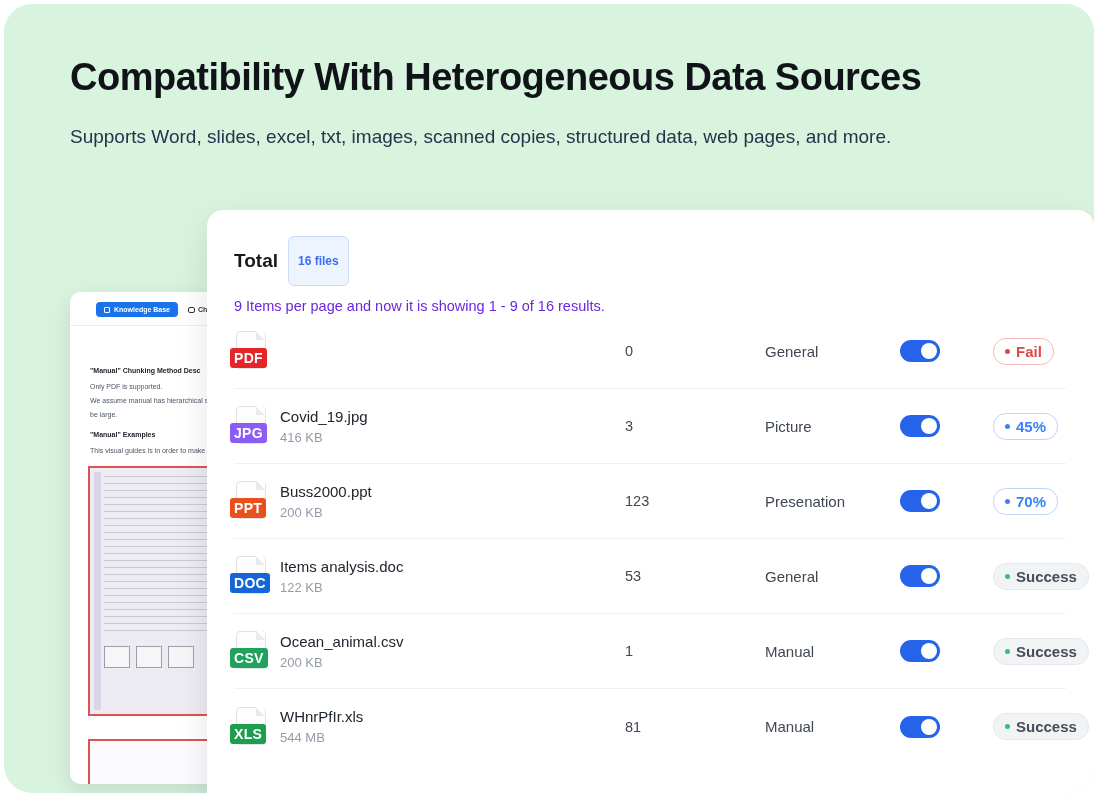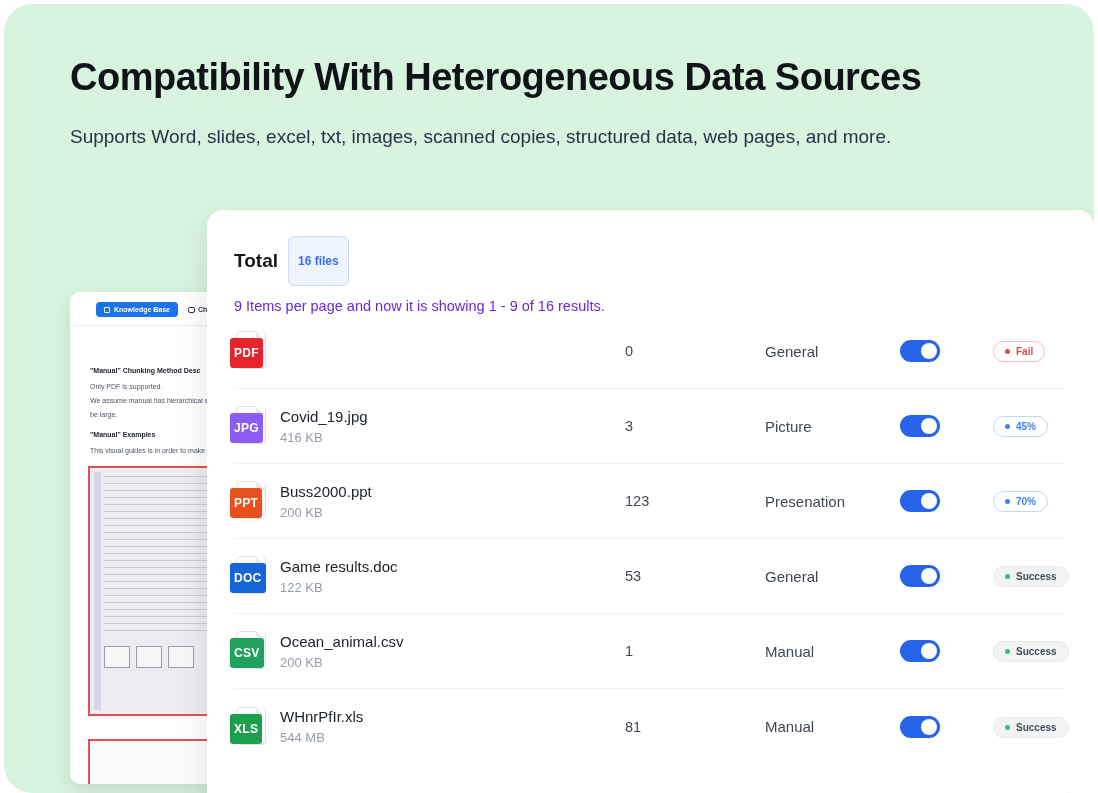--- a/index.html
+++ b/index.html
@@ -52,33 +52,33 @@
   .thead { margin-top:28px; padding:14px 0 13px; font-size:13px; color:#3f4753; border-bottom:1px solid #e7e9ed; }
   .trow { height:75px; border-bottom:1px solid #eef0f3; }
   .trow:last-child { border-bottom:none; }
 
   .name-cell { display:flex; align-items:center; gap:14px; }
   .ficon { position:relative; width:32px; height:40px; flex:0 0 32px; }
   .ficon .pageicon { position:absolute; left:2px; top:0; width:30px; height:38px; background:#fdfdfe;
     border:1px solid #dfe3e8; border-radius:4px; }
   .ficon .fold { position:absolute; right:1px; top:0; width:9px; height:9px;
     background:linear-gradient(225deg, #ffffff 50%, #e7ebef 50%); border-radius:0 4px 0 0; }
-  .ficon .tag { position:absolute; left:-4px; bottom:3px; color:#fff; font-size:12px; font-weight:700;
-    padding:8px 4px; border-radius:3px; letter-spacing:.3px; }
+  .ficon .tag { position:absolute; left:-4px; bottom:3px; color:#fff; font-size:14px; font-weight:700;
+    padding:2px 4px; border-radius:3px; letter-spacing:.3px; }
   .tag.pdf { background:#e5252a; } .tag.jpg { background:#8b5cf6; } .tag.ppt { background:#e8501e; }
   .tag.doc { background:#1565d8; } .tag.csv { background:#21a15e; } .tag.xls { background:#1d9e4f; }
   .fname { font-size:15px; color:#20262e; }
   .fsize { font-size:13px; color:#949ca8; margin-top:5px; }
   .chunk-cell { font-size:14.5px; color:#3f4753; }
   .method-cell { font-size:15px; color:#3f4753; }
 
   .toggle { width:40px; height:22px; background:#2563eb; border-radius:11px; position:relative; cursor:pointer; }
   .toggle .knob { position:absolute; right:3px; top:3px; width:16px; height:16px; background:#fff; border-radius:50%; }
 
-  .pill { display:inline-flex; align-items:center; gap:6px; font-size:10px; font-weight:600;
+  .pill { display:inline-flex; align-items:center; gap:6px; font-size:15px; font-weight:600;
     padding:4px 11px; border-radius:13px; border:1px solid transparent; }
   .pill .dot { width:5px; height:5px; border-radius:50%; display:inline-block; }
   .pill.fail { color:#e04848; border-color:#f3bcbc; background:#fff; } .pill.fail .dot { background:#e04848; }
   .pill.progress { color:#3b82f6; border-color:#bdd7fb; background:#fff; } .pill.progress .dot { background:#3b82f6; }
   .pill.success { color:#454d58; border-color:#e6e8ec; background:#f2f3f5; } .pill.success .dot { background:#2ec27e; }
 </style>
 </head>
 <body>
 
 <div class="stage">
@@ -198,21 +198,21 @@
       </div>
 
       <div class="grid trow">
         <div class="name-cell">
           <div class="ficon">
             <div class="pageicon"></div>
               <div class="fold"></div>
             <div class="tag doc">DOC</div>
           </div>
           <div>
-            <div class="fname">Game results.doc</div>
+            <div class="fname">Items analysis.doc</div>
             <div class="fsize">122 KB</div>
           </div>
         </div>
         <div class="chunk-cell">53</div>
         <div class="method-cell">General</div>
         <div>
             <div class="toggle">
               <div class="knob"></div>
             </div>
           </div>

